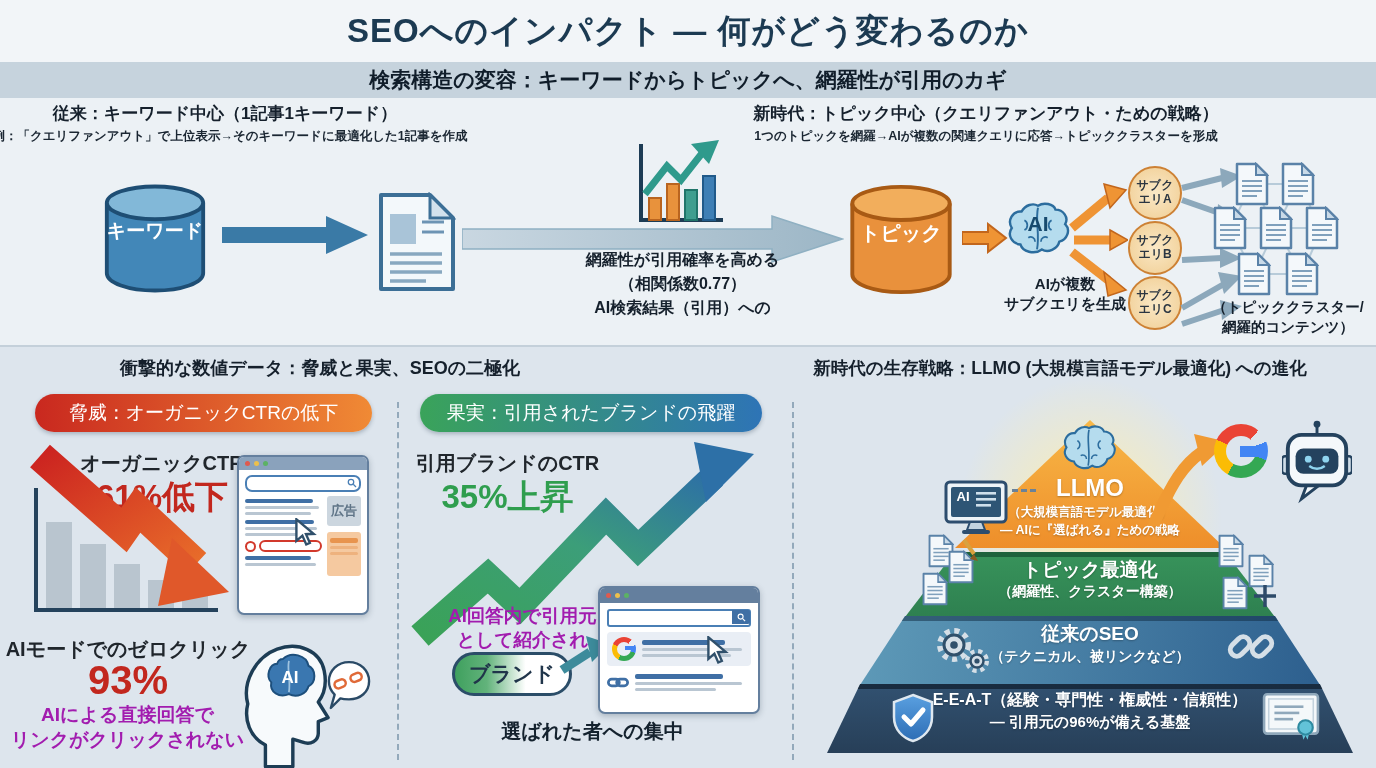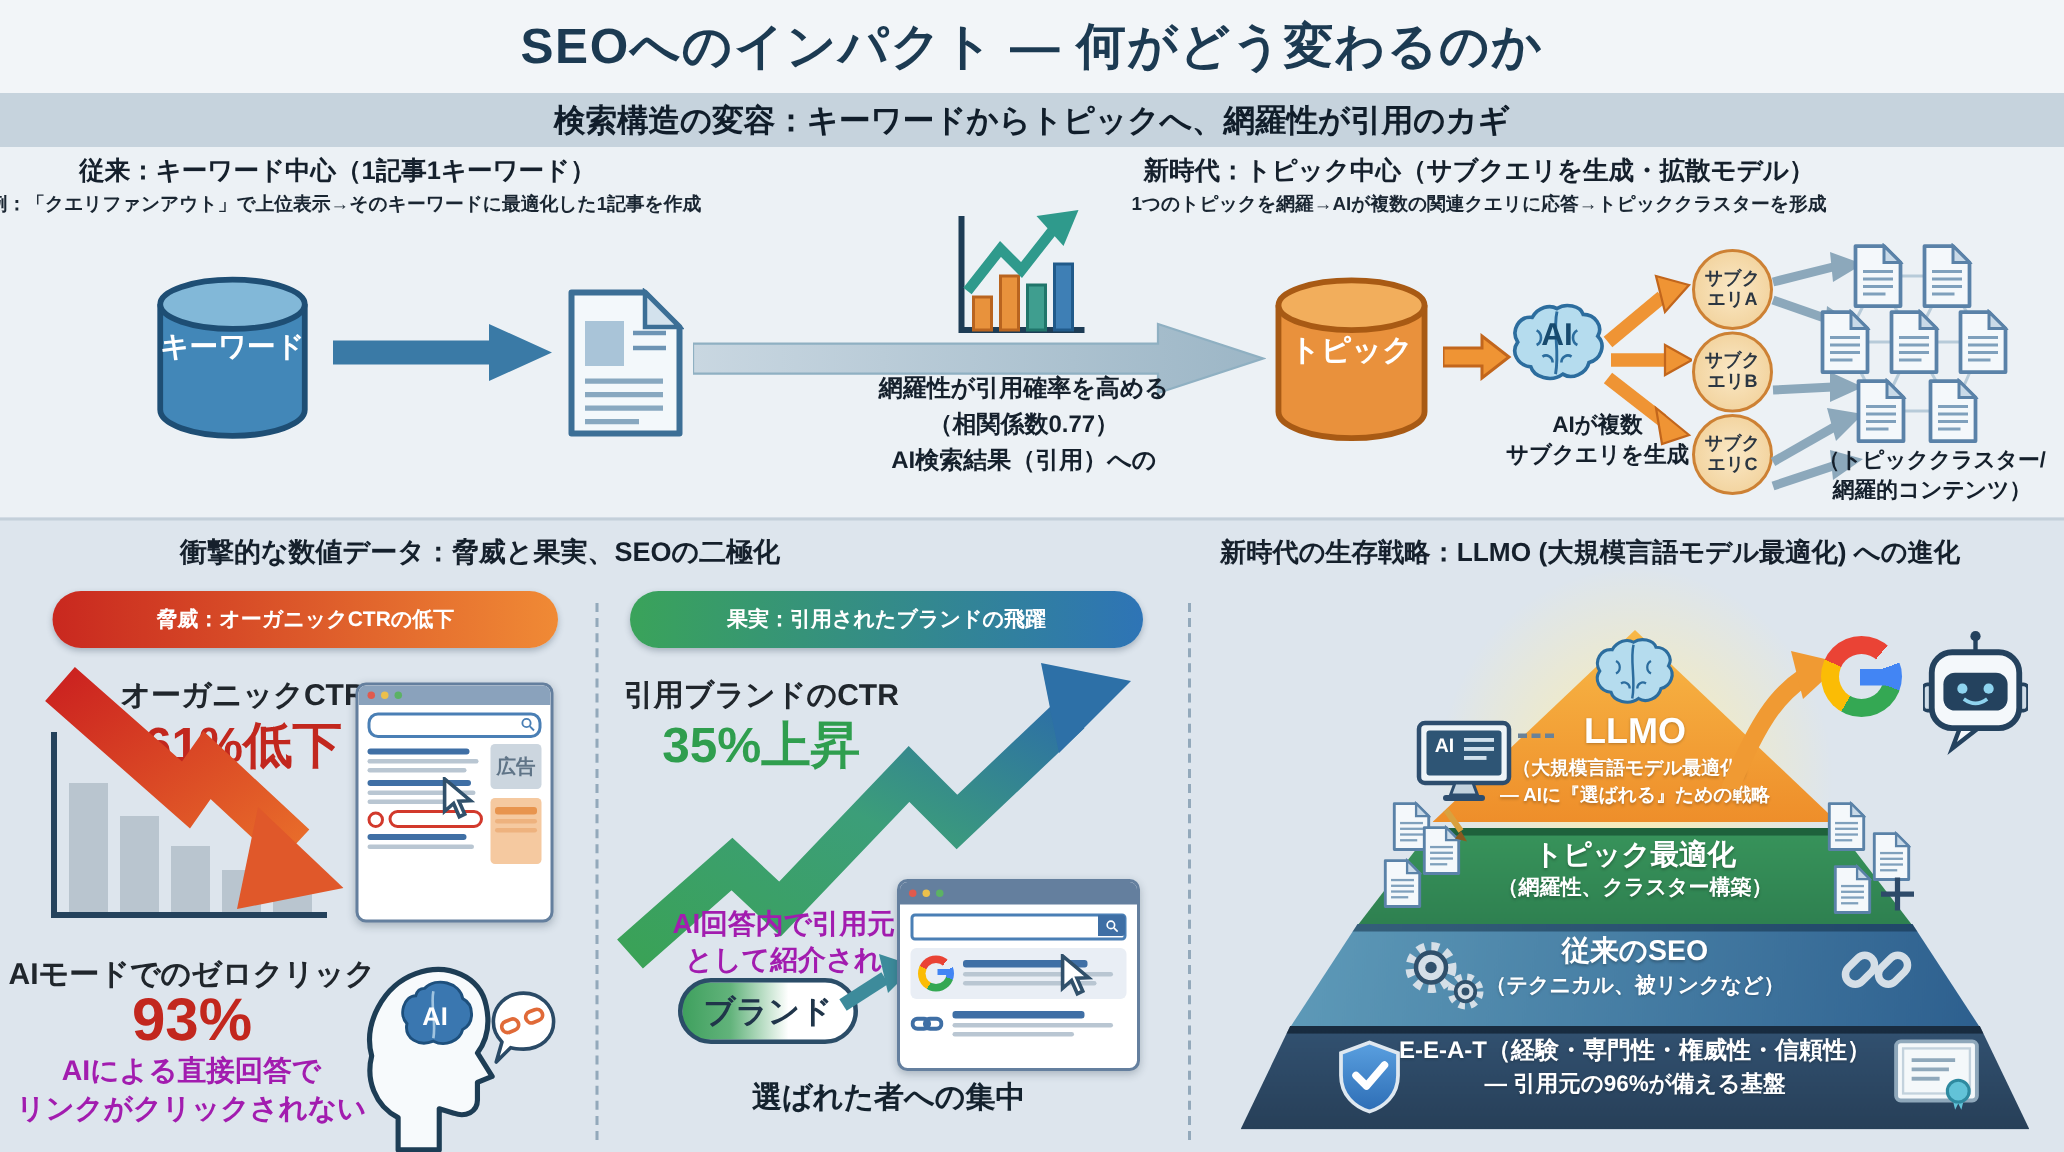--- a/index.html
+++ b/index.html
@@ -11,21 +11,21 @@
   .w{color:#fff;}
   .hdr{left:0;top:0;width:1376px;height:62px;background:#f2f5f8;}
   .band{left:0;top:62px;width:1376px;height:36px;background:#c6d3dd;}
   .topsec{left:0;top:98px;width:1376px;height:247px;background:#ecf1f5;}
   .botsec{left:0;top:345px;width:1376px;height:423px;background:#dde5ed;border-top:2px solid #c4d0da;}
   .title{font-size:33px;font-weight:800;color:#1c3a52;letter-spacing:1px;}
   .bandtxt{font-size:21px;font-weight:800;color:#101d2a;}
   .h2{font-size:17px;font-weight:700;color:#15202c;}
   .h3{font-size:12.5px;font-weight:700;color:#1a2632;}
   .sect{font-size:18px;font-weight:800;color:#15202c;}
-  .pill{border-radius:19px;color:#fff;font-weight:700;font-size:14px;
+  .pill{border-radius:19px;color:#fff;font-weight:400;font-size:19px;
         display:flex;align-items:center;justify-content:center;box-shadow:0 2px 4px rgba(40,60,80,.3);}
   .pill-threat{background:linear-gradient(90deg,#c9281f,#f08a35);}
   .pill-fruit{background:linear-gradient(90deg,#3aa35a,#2e74b6);}
   .statlab{font-size:20px;font-weight:800;color:#20262c;}
   .statval-red{font-size:33px;font-weight:800;color:#c2271e;}
   .statval-green{font-size:33px;font-weight:800;color:#2f9e4e;}
   .bignum{font-size:40px;font-weight:800;color:#c2271e;}
   .desc{font-size:19px;font-weight:800;color:#a21caf;line-height:1.32;}
   .vdash{width:0;border-left:2px dashed rgba(122,148,170,.75);}
   .browser{background:#fff;border:2px solid #647f9e;border-radius:7px;overflow:hidden;
@@ -152,21 +152,21 @@
   </svg>
 
   <div class="abs ctr note" style="left:540px;top:248px;width:285px;">
     <div>
       <div class="nw">網羅性が引用確率を高める</div>
       <div class="nw">（相関係数0.77）</div>
       <div class="nw">AI検索結果（引用）への</div>
     </div>
   </div>
 
-  <div class="abs ctr h2 nw" style="left:700px;top:102px;width:572px;">新時代：トピック中心（サブクエリを生成・拡散モデル）</div>
+  <div class="abs ctr h2 nw" style="left:700px;top:102px;width:572px;">新時代：トピック中心（クエリファンアウト・ための戦略）</div>
   <div class="abs ctr h3 nw" style="left:690px;top:128px;width:592px;">1つのトピックを網羅→AIが複数の関連クエリに応答→トピッククラスターを形成</div>
 
   <svg class="abs" style="left:846px;top:184px" width="110" height="112" viewBox="0 0 110 115">
     <path d="M5 20 v73 a50 18 0 0 0 100 0 v-73" fill="#e9913c" stroke="#a85a14" stroke-width="4"></path>
     <ellipse cx="55" cy="20" rx="50" ry="17" fill="#f2ae5c" stroke="#a85a14" stroke-width="4"></ellipse>
   </svg>
   <div class="abs ctr w nw" style="left:846px;top:220px;width:110px;font-size:20px;font-weight:800">トピック</div>
 
   <svg class="abs" style="left:962px;top:222px" width="46" height="32" viewBox="0 0 46 32">
     <polygon points="0,10 26,10 26,2 44,16 26,30 26,22 0,22" fill="#ef9434" stroke="#c2661c" stroke-width="2"></polygon>

